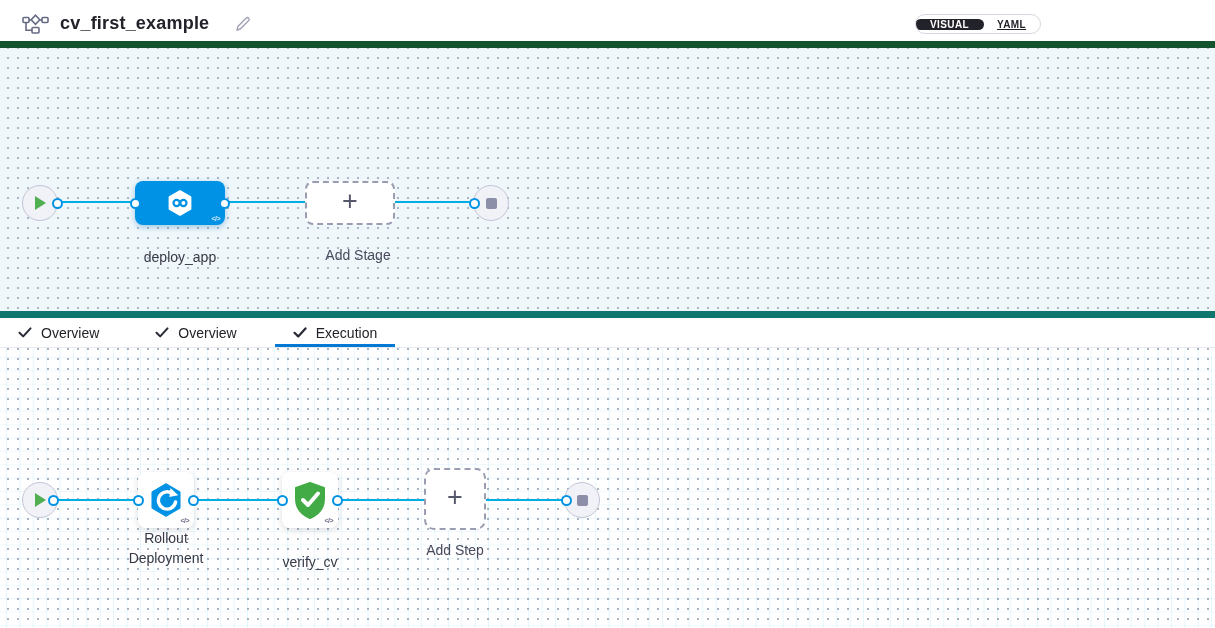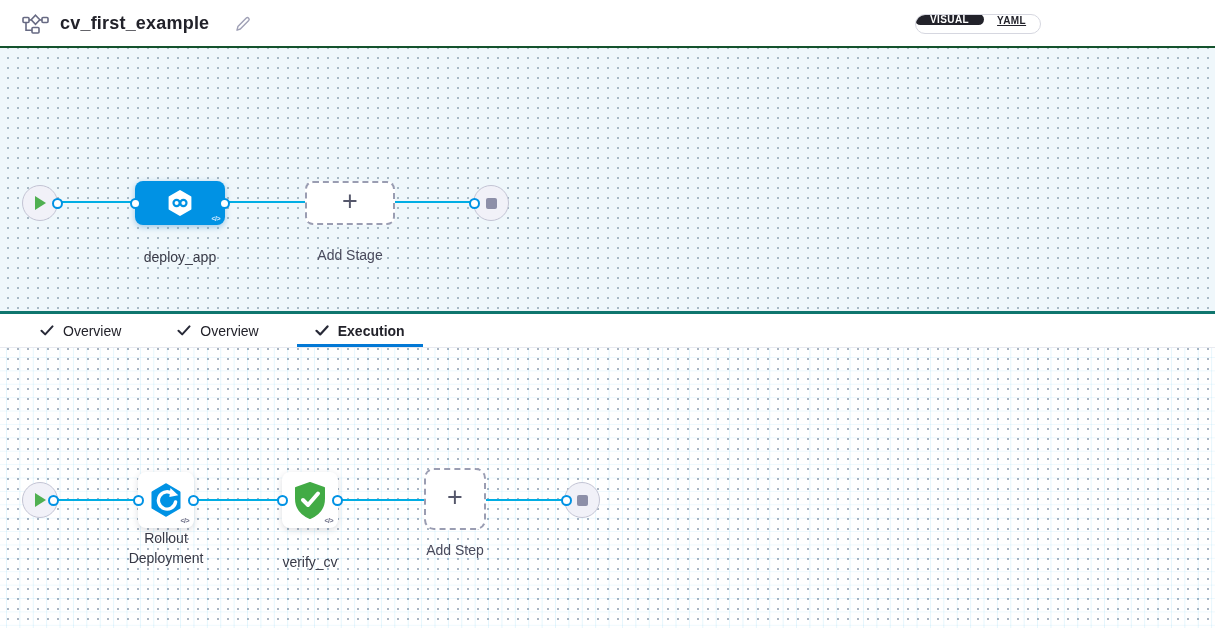--- a/index.html
+++ b/index.html
@@ -3,28 +3,28 @@
 <meta charset="utf-8">
 <style>
   * { margin:0; padding:0; box-sizing:border-box; }
   html,body { width:1215px; height:628px; overflow:hidden;
     font-family:"Liberation Sans", sans-serif; background:#fff; }
 
   .app { position:relative; width:1215px; height:628px; }
 
   
   .header { position:absolute; left:0; top:0; width:1215px; height:48px;
-    background:#fff; border-bottom:2px solid #14532d; z-index:5; }
+    background:#fff; border-bottom:7px solid #14532d; z-index:5; }
   .pipeline-icon { position:absolute; left:22px; top:14px; }
   .page-title { position:absolute; left:60px; top:13px; font-size:18px;
     font-weight:bold; color:#22222a; letter-spacing:.2px; }
   .edit-icon { position:absolute; left:234px; top:15px; cursor:pointer; }
 
   .view-toggle { position:absolute; left:915px; top:14px; height:20px;
-    display:flex; align-items:flex-start; border:1px solid #d6d7e0;
+    display:flex; align-items:center; border:1px solid #d6d7e0;
     border-radius:10px; background:#fff; overflow:hidden; }
   .view-toggle .seg { display:flex; align-items:center; padding:0 14px;
     font-size:10px; font-weight:bold; letter-spacing:.4px; cursor:pointer; }
   .view-toggle .seg.active { background:#22222a; color:#fff;
     border-radius:10px; margin:-1px; padding:0 15px; }
   .view-toggle .seg.inactive { color:#22222a;text-decoration:underline; }
 
   
   .canvas-top { position:absolute; left:0; top:48px; width:1215px; height:263px;
     background-color:#eff7fb;
@@ -67,26 +67,26 @@
   .code-glyph.on-blue { color:#cfeaff; right:5px; bottom:3px; }
   .code-glyph.on-white { color:#6b6d85; right:5px; bottom:4px; }
 
   .node-label { position:absolute; width:150px; text-align:center; font-size:14px;
     color:#383946; z-index:2; line-height:20px; }
   .node-label.muted { color:#494a5c; }
   .node-label.narrow { width:100px; }
 
   
   .tabbar { position:absolute; left:0; top:311px; width:1215px; height:37px;
-    background:#fff; border-top:3px solid #0f766e; border-bottom:1px solid #e8eaf0;
-    display:flex; align-items:stretch; padding-left:22px; gap:20px; z-index:5; }
+    background:#fff; border-top:7px solid #0f766e; border-bottom:1px solid #e8eaf0;
+    display:flex; align-items:stretch; padding-left:0; gap:20px; z-index:5; }
   .tab { display:flex; align-items:center; gap:9px; padding:0 18px;
     font-size:14px; color:#22222a; cursor:pointer;
     border-bottom:3px solid transparent; border-top:3px solid transparent; }
-  .tab.active { font-weight:bold; border-bottom-color:#0278d5; }
+  .tab.active { font-weight:normal; border-bottom-color:#0278d5; }
   .check-icon { display:flex; }
 </style>
 </head>
 <body>
 
 <div class="app">
 
   <div class="header">
     <span class="pipeline-icon">
       <svg width="27" height="21" viewBox="0 0 27 21" fill="none" stroke="#676a83" stroke-width="1.6">
@@ -133,21 +133,21 @@
     <div class="add-node" style="left:305px; top:133px; width:90px; height:44px;">
       <span class="plus-glyph">+</span>
     </div>
 
     <div class="connector-dot" style="left:469px; top:150px;"></div>
     <div class="terminal-node" style="left:473px; top:137px;">
       <div class="stop-square"></div>
     </div>
 
     <div class="node-label" style="left:105px; top:199px;">deploy_app</div>
-    <div class="node-label muted" style="left:275px; top:197px;">Add Stage</div>
+    <div class="node-label muted" style="left:283px; top:197px;">Add Stage</div>
   </div>
 
   <div class="tabbar">
     <div class="tab">
       <span class="check-icon">
         <svg width="14" height="11" viewBox="0 0 14 11">
             <path d="M1.5,5.8 L5.2,9.4 L12.5,1.4" stroke="#272937" stroke-width="2" fill="none" stroke-linecap="round" stroke-linejoin="round"></path>
           </svg>
       </span>
       <span>Overview</span>

